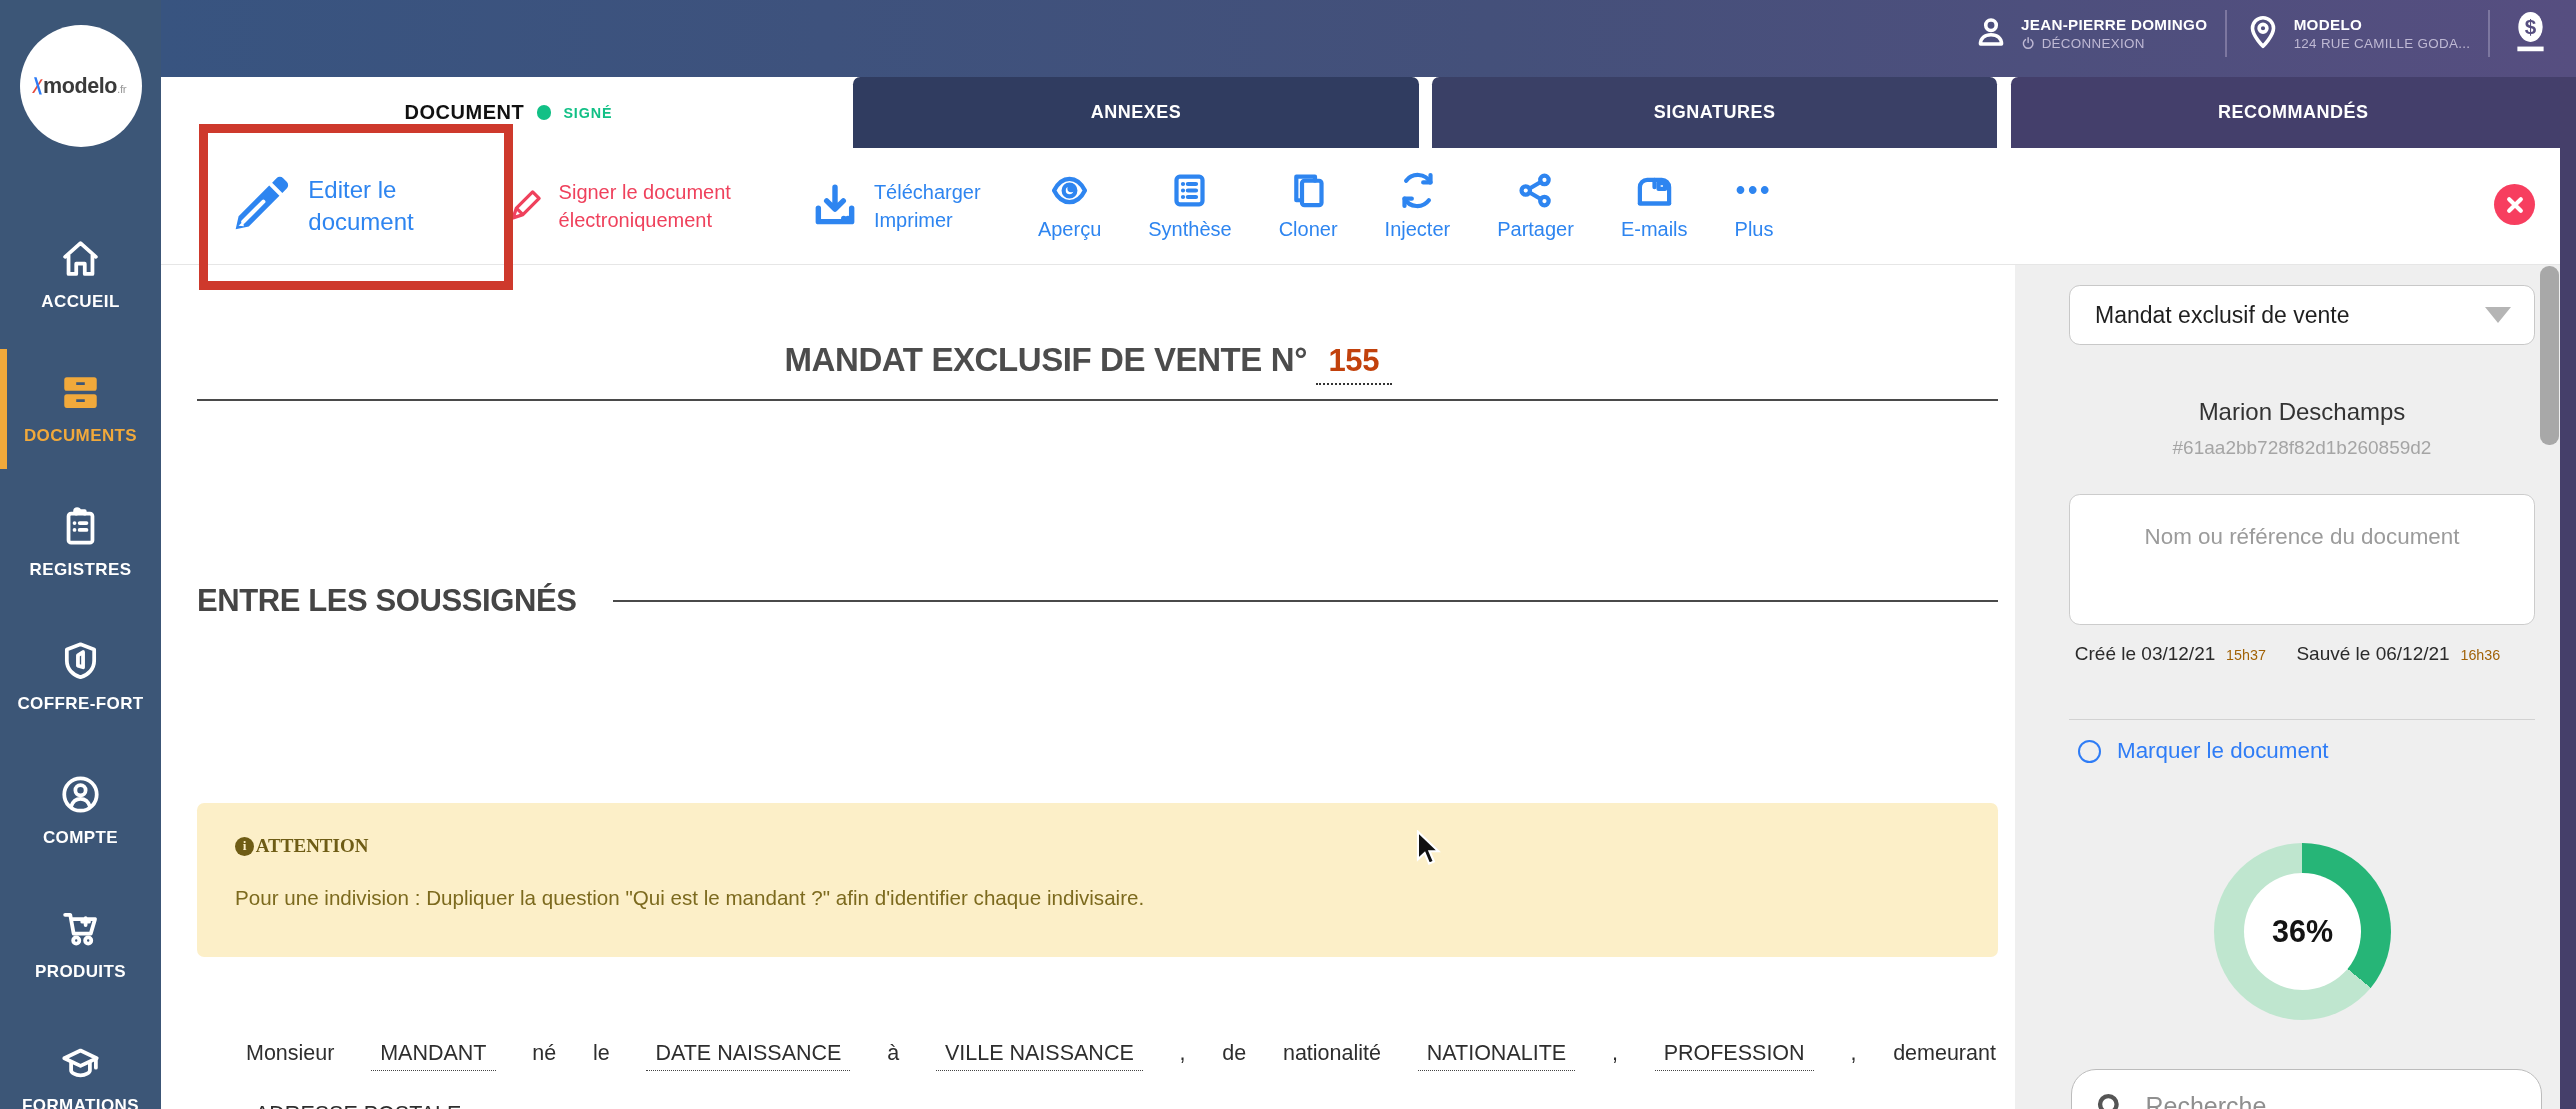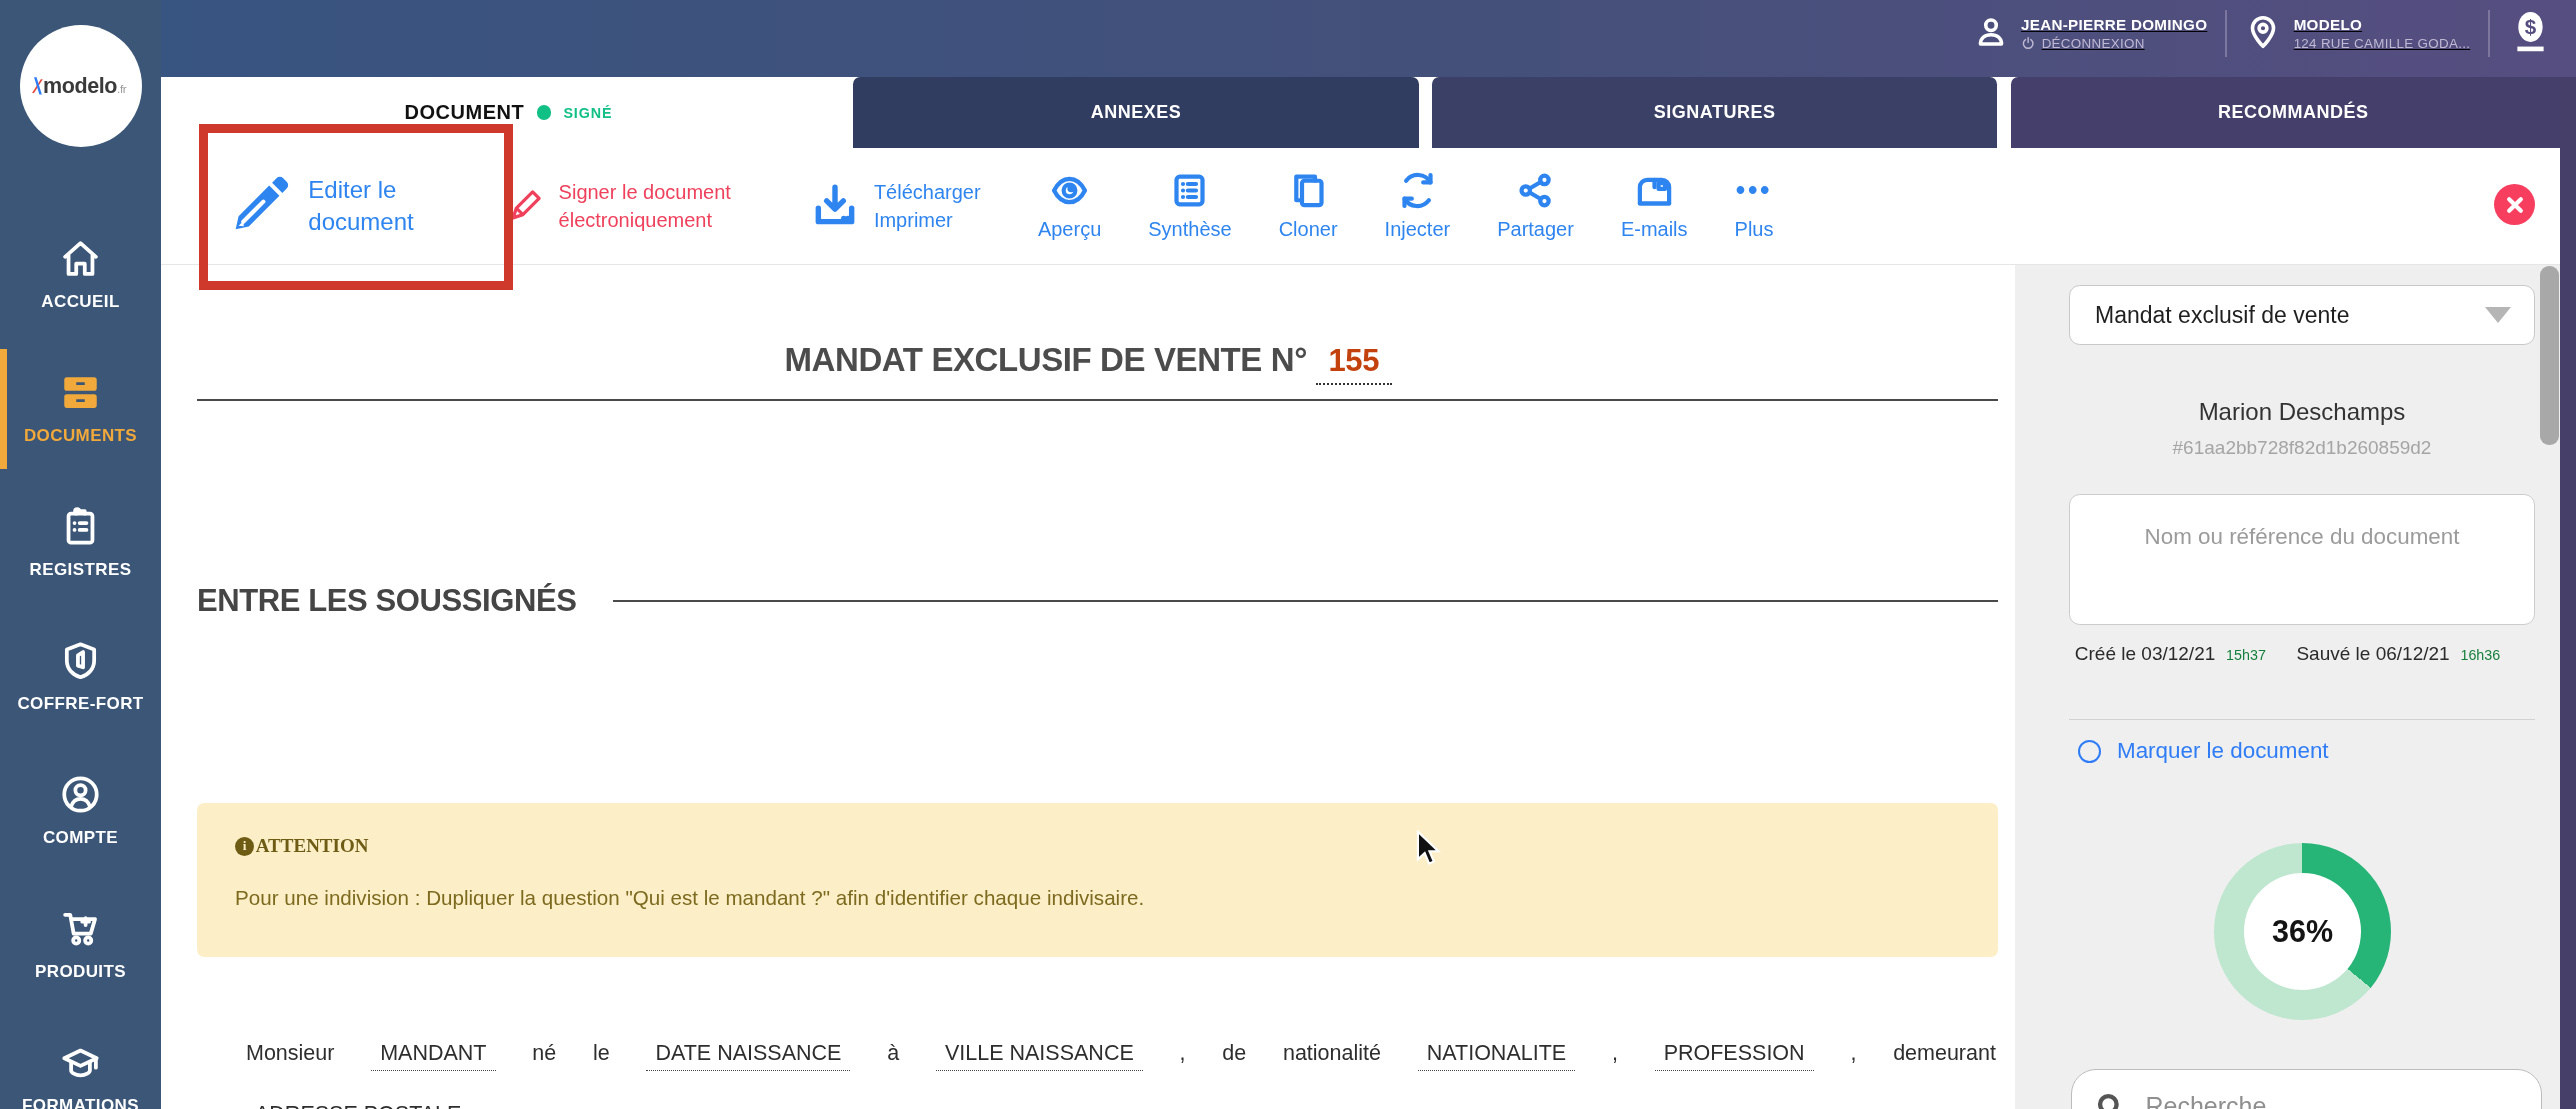--- a/index.html
+++ b/index.html
@@ -18,21 +18,21 @@
   .nav { position:absolute; left:0; top:208px; width:161px; display:flex; flex-direction:column; }
   .nav-item { position:relative; height:134px; display:flex; flex-direction:column; align-items:center; justify-content:center; gap:12.5px; color:#fff; cursor:pointer; }
   .nav-item .nav-label { font-size:17px; font-weight:bold; letter-spacing:0.4px; }
   .nav-item svg { width:41px; height:41px; stroke:#fff; fill:none; stroke-width:2.2; stroke-linecap:round; stroke-linejoin:round; }
   .nav-item.active { color:#f1a93b; }
   .nav-item.active svg { stroke:#f1a93b; }
   .nav-item.active::before { content:""; position:absolute; left:0; top:7.2px; bottom:7.2px; width:7.2px; background:#f1a93b; }
 
   
   .topbar { position:absolute; left:161px; top:0; right:0; height:77px; background:linear-gradient(90deg,#385480 0%, #44507a 55%, #564e80 100%); z-index:20; }
-  .topbar-right { position:absolute; right:23px; top:0; height:67px; display:flex; align-items:center; gap:18px;text-decoration:underline; }
+  .topbar-right { position:absolute; right:23px; top:0; height:67px; display:flex; align-items:center; gap:18px; }
   .tb-user, .tb-agency { display:flex; align-items:center; gap:12.5px; }
   .tb-icon svg { width:36px; height:36px; stroke:#fff; fill:none; stroke-width:2.4; stroke-linecap:round; stroke-linejoin:round; }
   .tb-col { display:flex; flex-direction:column; gap:2.7px; }
   .tb-name { color:#fff; font-weight:bold; font-size:15.2px; letter-spacing:0.3px; }
   .tb-sub { color:#bfb9d4; font-size:13.4px; letter-spacing:0.3px; display:flex; align-items:center; gap:6.3px; }
   .tb-sub svg { width:14.3px; height:14.3px; stroke:#bfb9d4; fill:none; stroke-width:2.4; stroke-linecap:round; }
   .tb-divider { width:1.8px; height:47px; background:#7d77a0; }
   .tb-money svg { width:45px; height:45px; }
 
   
@@ -89,21 +89,21 @@
   
   .panel { position:absolute; left:2015px; top:265px; width:545px; bottom:0; background:#efefef; }
   .select { position:absolute; left:54px; top:20px; width:466px; height:60px; background:#fff; border:1.8px solid #c8c8c8; border-radius:10.8px; display:flex; align-items:center; padding:0 25px; font-size:23px; color:#1f1f1f; cursor:pointer; }
   .chevron { position:absolute; right:23px; width:0; height:0; border-left:13.4px solid transparent; border-right:13.4px solid transparent; border-top:16px solid #b5b5b5; }
   .client-name { position:absolute; top:133px; left:54px; width:466px; text-align:center; font-size:24px; color:#333; }
   .client-id { position:absolute; top:172px; left:54px; width:466px; text-align:center; font-size:19px; color:#a5a5a5; }
   .name-box { position:absolute; left:54px; top:229px; width:466px; height:131px; background:#fff; border:1.8px solid #ccc; border-radius:10.8px; }
   .name-box .placeholder { display:block; margin-top:29px; text-align:center; font-size:22.4px; color:#9b9b9b; }
   .dates { position:absolute; top:378px; left:0; width:545px; display:flex; justify-content:center; align-items:baseline; gap:10.8px; }
   .date-strong { font-size:19px; color:#2b2b2b; }
-  .date-time { font-size:14.3px; color:#15803d; }
+  .date-time { font-size:14.3px; color:#a16207; }
   .date-gap { width:9px; }
   .panel-divider { position:absolute; top:454px; left:54px; width:466px; border-top:1.8px solid #d2d2d2; }
   .mark-row { position:absolute; top:473px; left:63px; display:flex; align-items:center; gap:16px; cursor:pointer; }
   .mark-circle { width:23px; height:23px; border-radius:50%; border:2.7px solid #2e7cf6; background:transparent; }
   .mark-label { color:#2e7cf6; font-size:22.4px; }
   .donut { position:absolute; left:199px; top:578px; width:177px; height:177px; border-radius:50%; display:flex; align-items:center; justify-content:center; }
   .donut-hole { width:117px; height:117px; border-radius:50%; background:#fff; display:flex; align-items:center; justify-content:center; font-size:30.5px; font-weight:bold; color:#141414; }
   .search-box { position:absolute; left:56px; top:804px; width:471px; height:75px; background:#fff; border:1.8px solid #bcbcbc; border-radius:25px; display:flex; align-items:center; padding:0 23px; gap:20px; }
   .search-box svg { width:30.5px; height:30.5px; stroke:#555; fill:none; stroke-width:3.4; stroke-linecap:round; }
   .search-ph { font-size:25px; color:#8f8f8f; }

